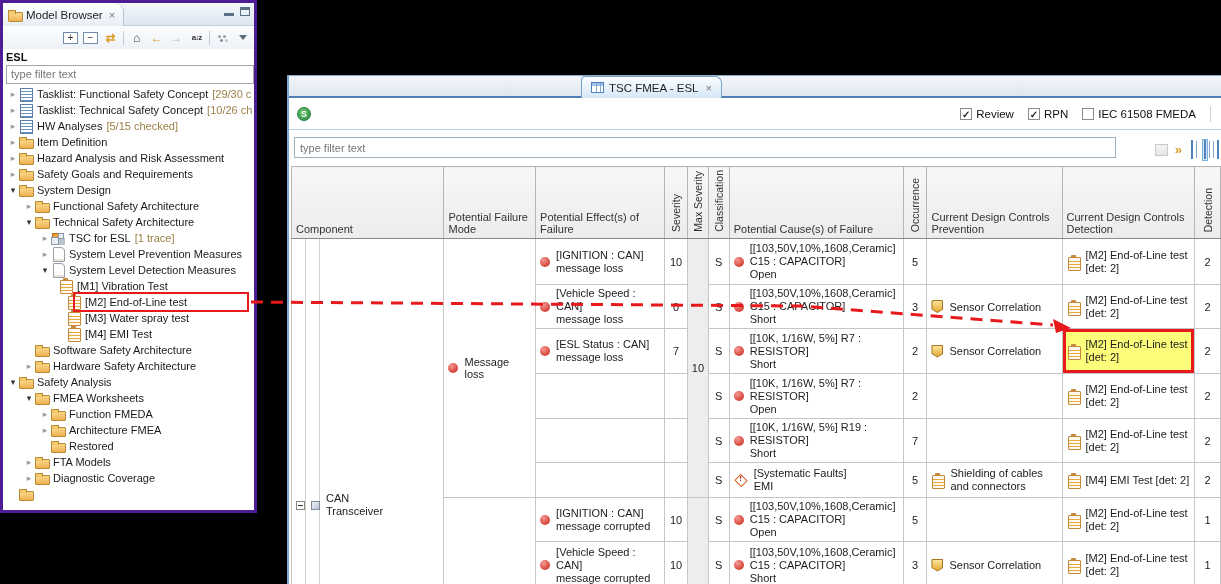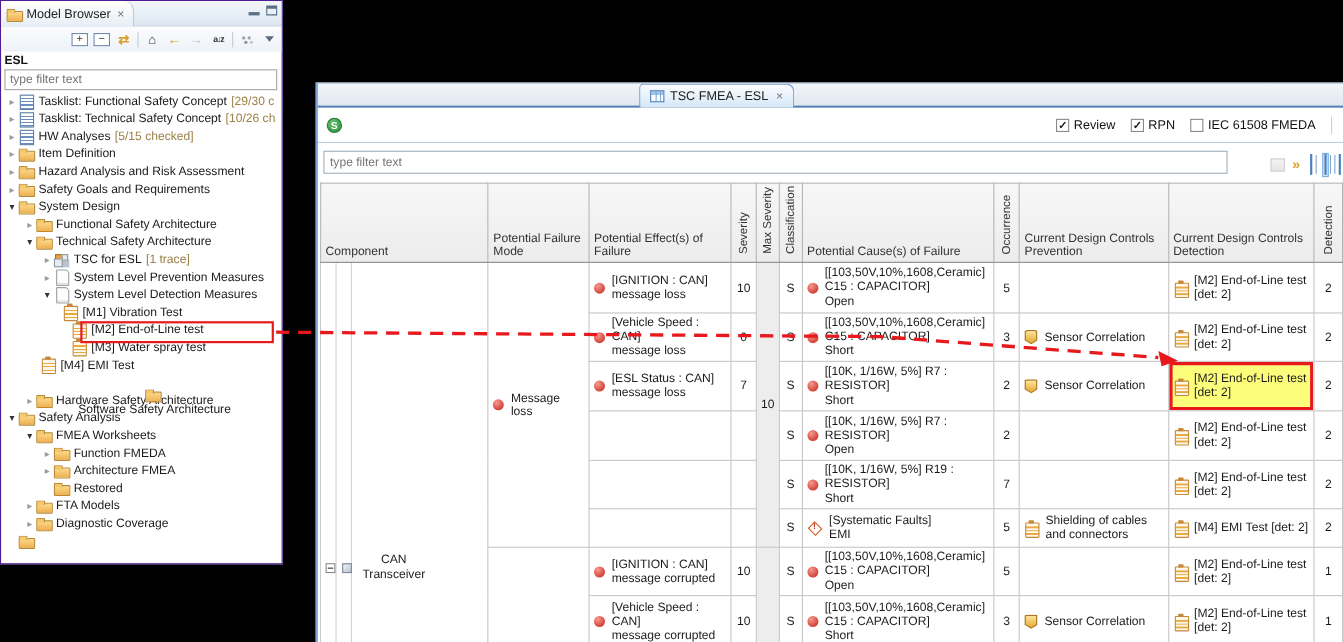--- a/index.html
+++ b/index.html
@@ -1,21 +1,21 @@
 <!DOCTYPE html>
 <html><head>
 <meta charset="utf-8">
 <style>
   * { margin:0; padding:0; box-sizing:border-box; }
   html,body { width:1221px; height:584px; background:#000; overflow:hidden;
     font-family:"Liberation Sans", sans-serif; }
 
   
   .browser { position:absolute; left:0; top:0; width:257px; height:513px;
-    background:#fff; border:1px solid #4c1d95; overflow:hidden; }
+    background:#fff; border:3px solid #4c1d95; overflow:hidden; }
   .b-head { position:relative; height:23px;
     background:linear-gradient(#f3f7fb,#dde7f1); border-bottom:1px solid #c2cedb; }
   .b-tab { position:absolute; left:0; top:0; height:23px; padding:0 8px 0 5px;
     display:flex; align-items:center; gap:4px; background:linear-gradient(#ffffff,#e7eef6);
     border-right:1px solid #b6c4d3; border-top-right-radius:9px; font-size:11.5px; color:#222; }
   .b-winbtns { position:absolute; right:4px; top:4px; display:flex; gap:6px; }
   .minbtn { width:10px; height:9px; border-bottom:3px solid #5b6f84; }
   .maxbtn { width:10px; height:9px; border:1px solid #5b6f84; border-top:3px solid #5b6f84; }
   .b-toolbar { height:23px; display:flex; align-items:center; justify-content:flex-end;
     gap:5px; padding:0 4px; background:linear-gradient(#fbfcfe,#eef2f7); font-size:12px; }
@@ -147,21 +147,21 @@
     background:#c4893a; border-radius:1px; }
   .i-shield { flex:0 0 12px; width:12px; height:13px; position:relative;
     clip-path:polygon(50% 100%, 0 72%, 0 8%, 18% 0, 82% 0, 100% 8%, 100% 72%);
     background:#a8761f; }
   .i-shield::before { content:""; position:absolute; inset:1px;
     clip-path:polygon(50% 100%, 0 72%, 0 8%, 18% 0, 82% 0, 100% 8%, 100% 72%);
     background:linear-gradient(#ffe49a,#e2a62e); }
   td.hl { background:#fdfd7c !important; box-shadow:inset 0 0 0 3px #e8191c; }
   td.comp { position:relative; padding:0; }
   .compline { position:absolute; top:0; bottom:0; width:1px; background:#d2d2d2; }
-  .comptree { position:absolute; left:4px; top:264px; display:flex; align-items:center; gap:6px;text-align:center; }
+  .comptree { position:absolute; left:4px; top:253px; display:flex; align-items:center; gap:6px; }
   .expbox { width:9px; height:9px; border:1px solid #888; background:#fff; position:relative; }
   .expbox::before { content:""; position:absolute; left:1px; top:3px; width:5px; height:1px; background:#333; }
   .i-cube { width:9px; height:9px; border:1px solid #7e8b9d;
     background:linear-gradient(135deg,#f0f4f8,#b9c2cf); }
   .complabel { width:64px; line-height:13px; }
 
   
   .tree-hlbox { position:absolute; left:73px; top:292px; width:176px; height:20px;
     border:2px solid #e8191c; z-index:40; pointer-events:none; }
   svg.annot { position:absolute; left:0; top:0; z-index:50; pointer-events:none; }
@@ -275,26 +275,26 @@
       <div class="titem" style="padding-left: 52px;">
         <span class="chev n"></span>
         <span class="ticon measure"></span>
         <span class="tlabel">[M2] End-of-Line test</span>
       </div>
       <div class="titem" style="padding-left: 52px;">
         <span class="chev n"></span>
         <span class="ticon measure"></span>
         <span class="tlabel">[M3] Water spray test</span>
       </div>
-      <div class="titem" style="padding-left: 24px;">
+      <div class="titem" style="padding-left: 52px;">
         <span class="chev n"></span>
         <span class="ticon measure"></span>
         <span class="tlabel">[M4] EMI Test</span>
       </div>
-      <div class="titem" style="padding-left: 20px; flex-direction: column;">
+      <div class="titem" style="padding-left: 20px;">
         <span class="chev n"></span>
         <span class="ticon folder"></span>
         <span class="tlabel">Software Safety Architecture</span>
       </div>
       <div class="titem" style="padding-left: 20px;">
         <span class="chev c">▸</span>
         <span class="ticon folder"></span>
         <span class="tlabel">Hardware Safety Architecture</span>
       </div>
       <div class="titem" style="padding-left: 4px;">

